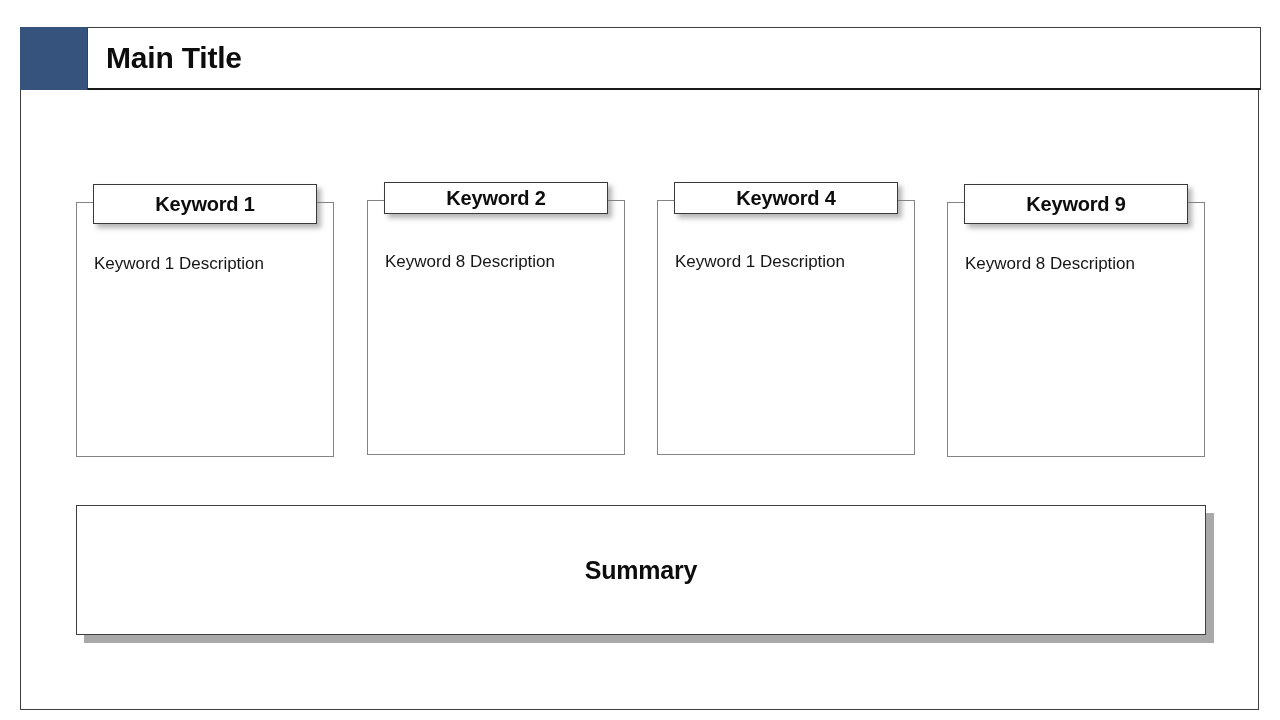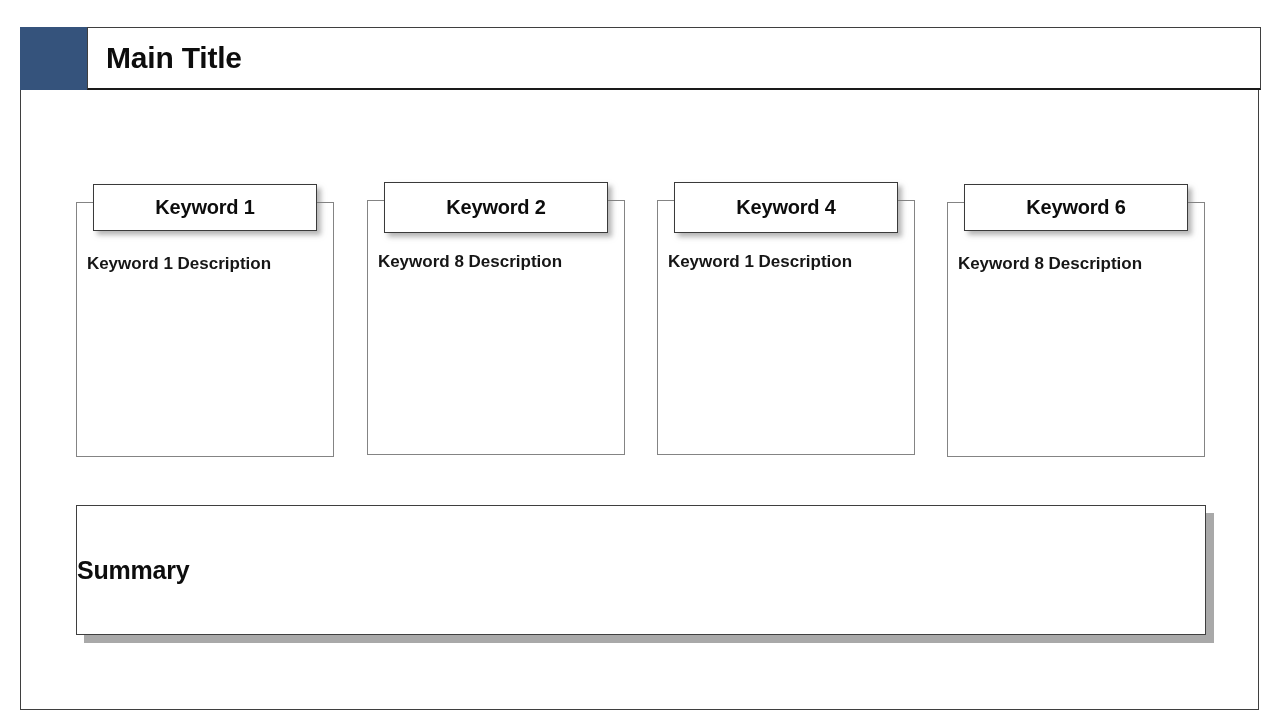--- a/index.html
+++ b/index.html
@@ -87,21 +87,21 @@
     top: 13px;
     width: 224px;
     height: 3px;
     background: #ffffff;
   }
   .card-header {
     position: absolute;
     left: 17px;
     top: -4px;
     width: 224px;
-    height: 47px;
+    height: 40px;
     box-sizing: border-box;
     border: 1px solid #3a3a3a;
     background: #ffffff;
     box-shadow: 4px 4px 5px rgba(120,120,120,0.55);
     display: flex;
     align-items: center;
     justify-content: center;
   }
   .card-header-text {
     font-size: 20px;
@@ -110,46 +110,47 @@
     letter-spacing: -0.2px;
     white-space: nowrap;
   }
   .card-desc {
     position: absolute;
     left: 0;
     top: 66px;
     width: 206px;
     text-align: center;
     font-size: 17px;
-    font-weight: bold;
+    font-weight: normal;
     color: #161616;
     white-space: nowrap;
   }
 
   
   .card.c1 { left: 55px; }
   .card.c2 { left: 346px; top: 158px; }
   .card.c3 { left: 636px; top: 158px; }
   .card.c4 { left: 926px; }
 
   .card.c2 .card-header,
-  .card.c3 .card-header { height: 51px; }
+  .card.c3 .card-header { height: 32px; }
 
   
   .summary {
     position: absolute;
     left: 55px;            
     top: 477px;            
     width: 1130px;
     height: 130px;
     box-sizing: border-box;
     border: 1px solid #3f3f3f;
     background: #ffffff;
     display: flex;
     align-items: center;
+    justify-content: center;
   }
   .summary-shadow {
     position: absolute;
     left: 63px;
     top: 485px;
     width: 1130px;
     height: 130px;
     background: #a9a9a9;
   }
   .summary-text {
@@ -197,21 +198,21 @@
       <div class="card-header">
         <span class="card-header-text">Keyword 4</span>
       </div>
       <div class="card-desc">Keyword 1 Description</div>
     </div>
 
     <div class="card c4">
       <div class="card-body"></div>
       <div class="card-body-topmask"></div>
       <div class="card-header">
-        <span class="card-header-text">Keyword 6</span>
+        <span class="card-header-text">Keyword 9</span>
       </div>
       <div class="card-desc">Keyword 8 Description</div>
     </div>
 
   </div>
 
   <div class="summary-shadow"></div>
   <div class="summary">
     <span class="summary-text">Summary</span>
   </div>

